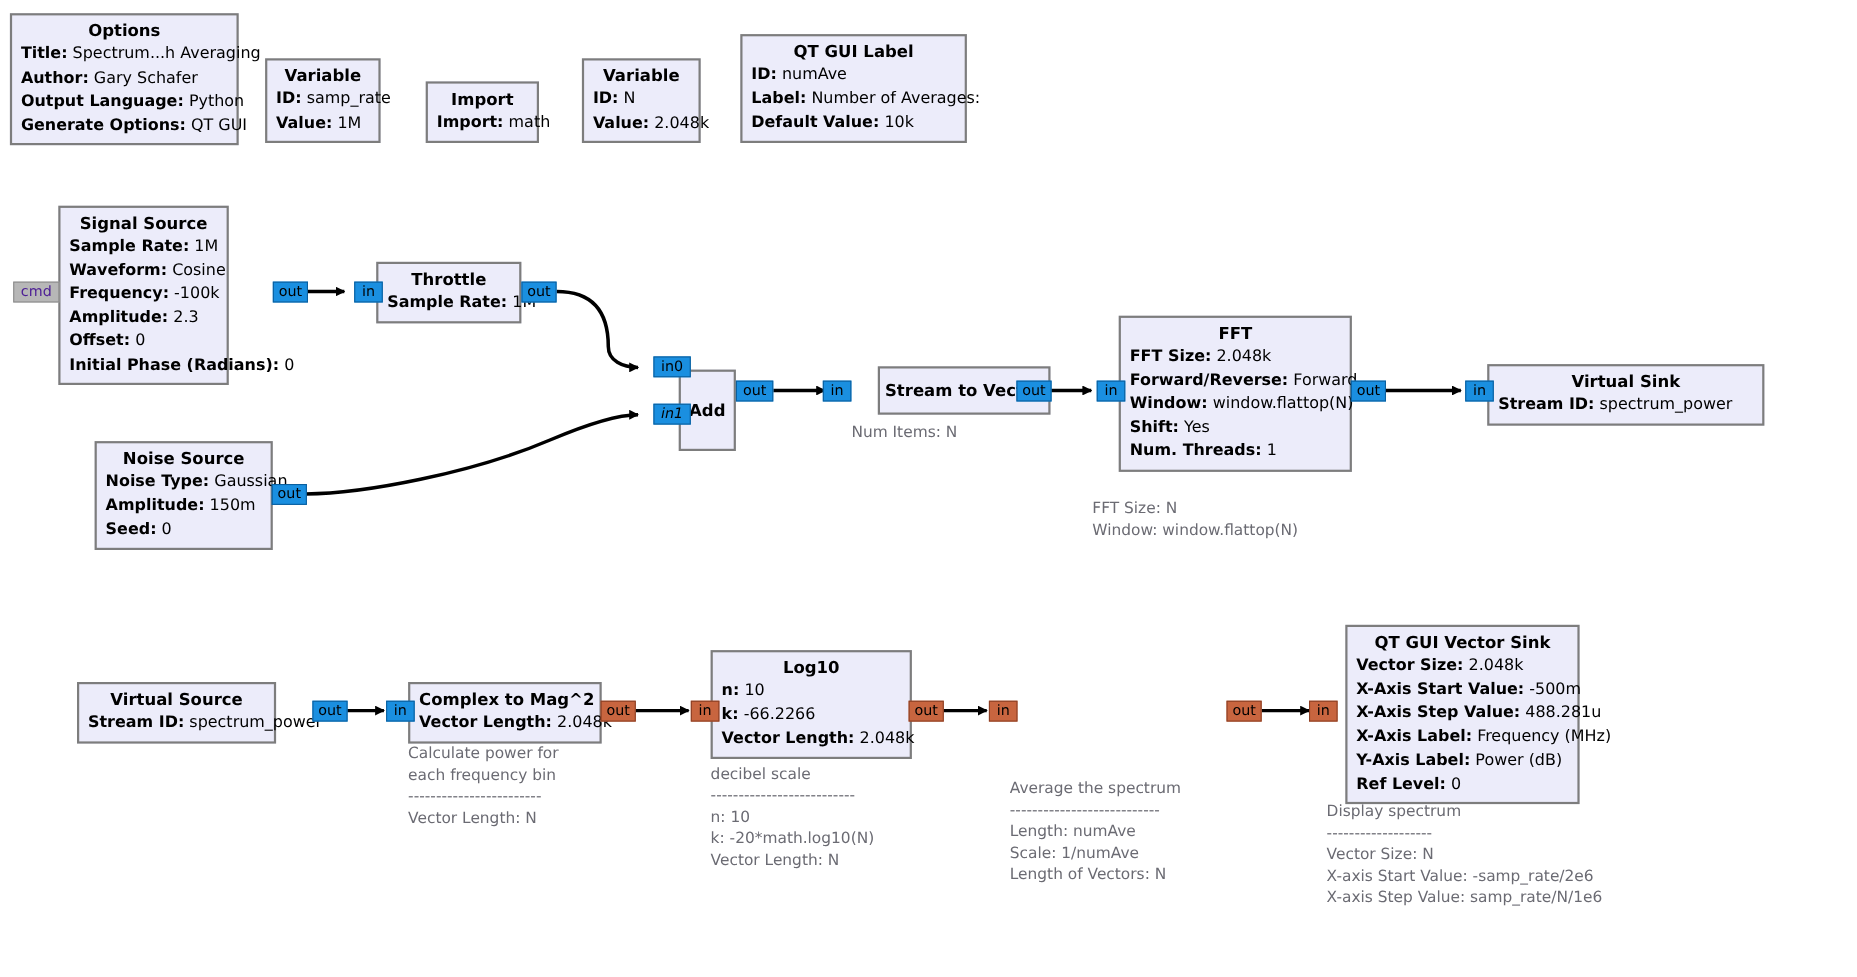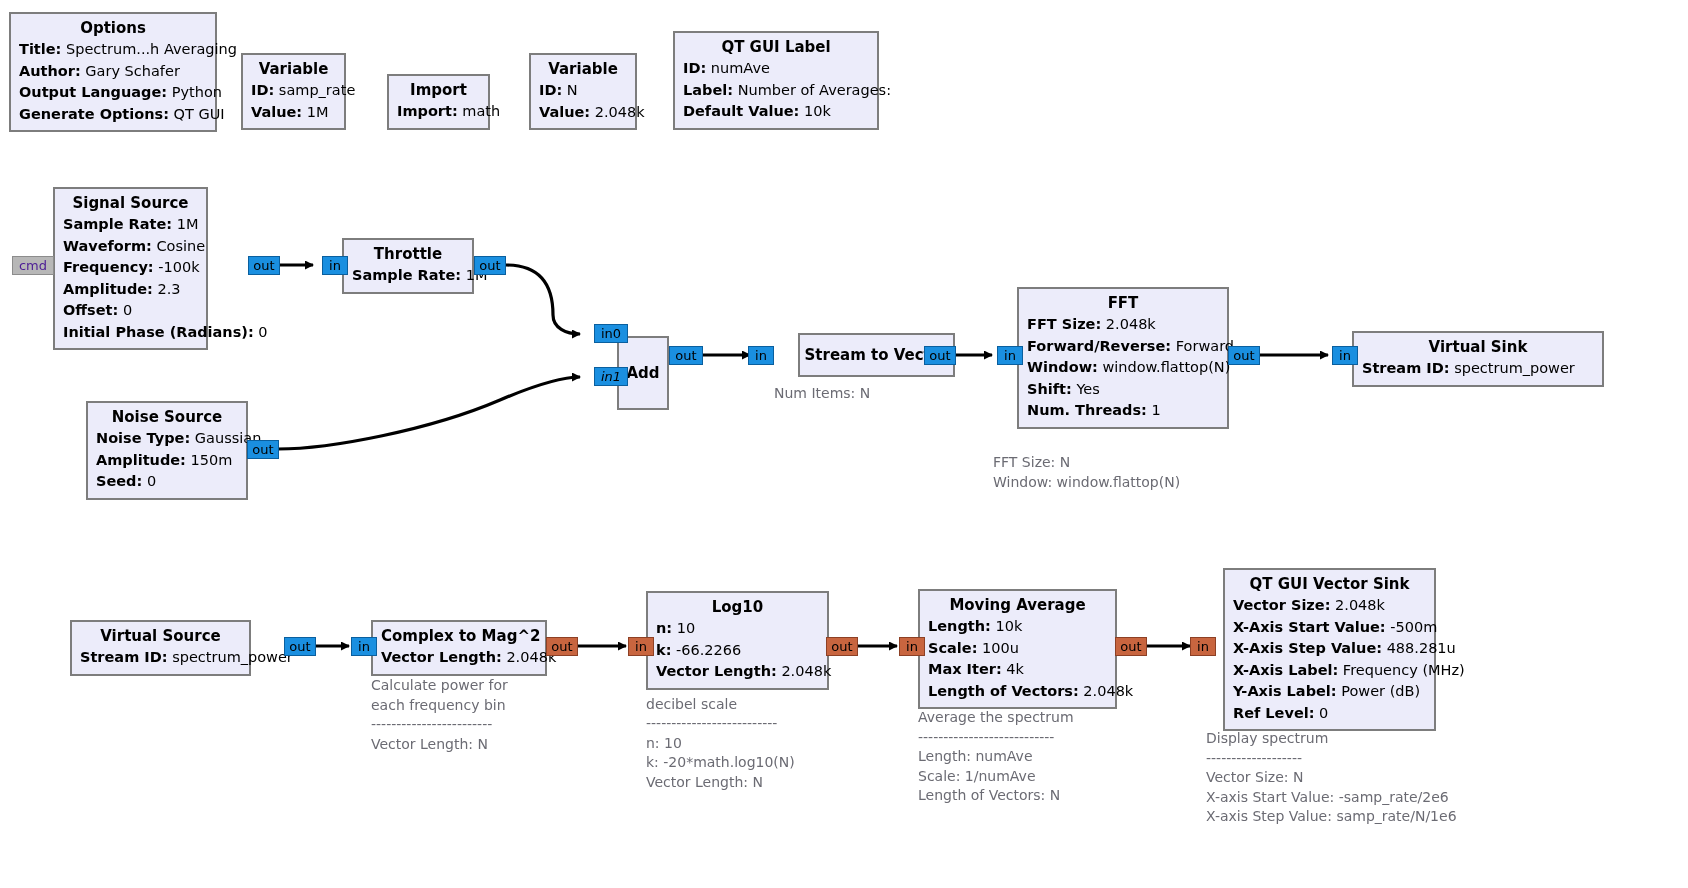--- a/index.html
+++ b/index.html
@@ -244,27 +244,20 @@
   </div>
   <div class="port vec" style="left:628px; top:637px; width:26px;">in</div>
   <div class="port vec" style="left:826px; top:637px; width:32px;">out</div>
   <div class="comment" style="left:646px; top:675px;">Convert from linear to
 decibel scale
 --------------------------
 n: 10
 k: -20*math.log10(N)
 Vector Length: N</div>
 
-  <div class="block" style="left:918px; top:589px; width:199px;">
-    <div class="btitle">Moving Average</div>
-    <div class="prow"><span class="k">Length:</span> <span class="v">10k</span></div>
-    <div class="prow"><span class="k">Scale:</span> <span class="v">100u</span></div>
-    <div class="prow"><span class="k">Max Iter:</span> <span class="v">4k</span></div>
-    <div class="prow"><span class="k">Length of Vectors:</span> <span class="v">2.048k</span></div>
-  </div>
   <div class="port vec" style="left:899px; top:637px; width:26px;">in</div>
   <div class="port vec" style="left:1115px; top:637px; width:32px;">out</div>
   <div class="comment" style="left:918px; top:708px;">Average the spectrum
 ---------------------------
 Length: numAve
 Scale: 1/numAve
 Length of Vectors: N</div>
 
   <div class="block" style="left:1209px; top:568px; width:213px;margin-left:14px;">
     <div class="btitle">QT GUI Vector Sink</div>

